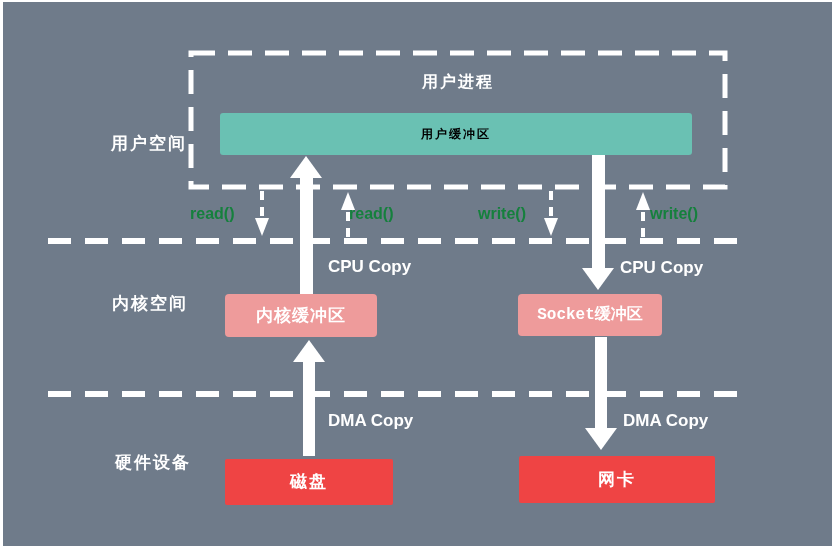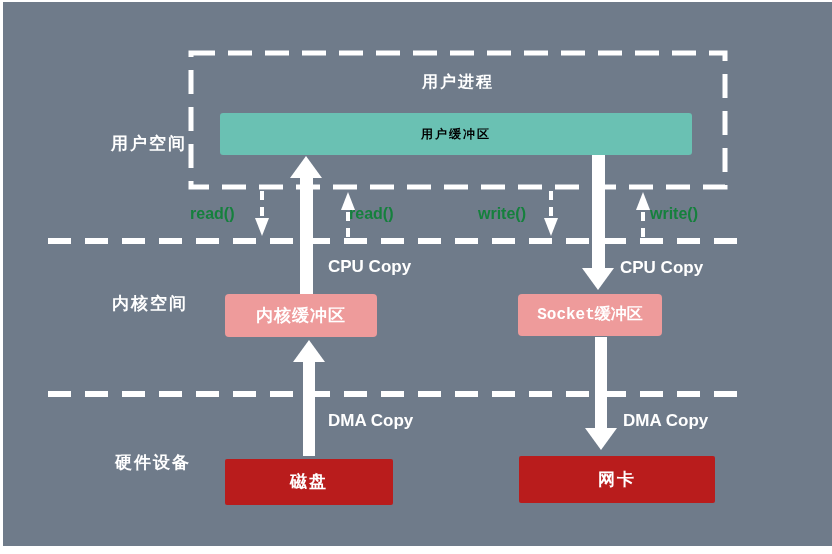--- a/index.html
+++ b/index.html
@@ -36,21 +36,21 @@
   .kbuf{
     position:absolute;background:#ee9b9b;border-radius:4px;color:#fff;
     font-weight:bold;font-size:17px;text-align:center;letter-spacing:1px;
   }
   .kernel-buffer{left:225px;top:294px;width:152px;height:43px;line-height:43px;}
   .socket-buffer{
     left:518px;top:294px;width:144px;height:42px;line-height:42px;
     font-family:"Liberation Mono", monospace;font-size:16px;letter-spacing:0;
   }
   .hwbox{
-    position:absolute;background:#b91c1c;border-radius:2px;color:#fff;
+    position:absolute;background:#ef4444;border-radius:2px;color:#fff;
     font-weight:bold;font-size:17px;text-align:center;letter-spacing:2px;
   }
   .disk-box{left:225px;top:459px;width:168px;height:46px;line-height:46px;}
   .nic-box{left:519px;top:456px;width:196px;height:47px;line-height:47px;}
   .hdash{
     position:absolute;height:6px;
     background-image:repeating-linear-gradient(to right,#fff 0 23px,transparent 23px 37px);
   }
   .line-user-kernel{left:48px;top:238px;width:700px;}
   .line-kernel-hw{left:48px;top:391px;width:702px;}

